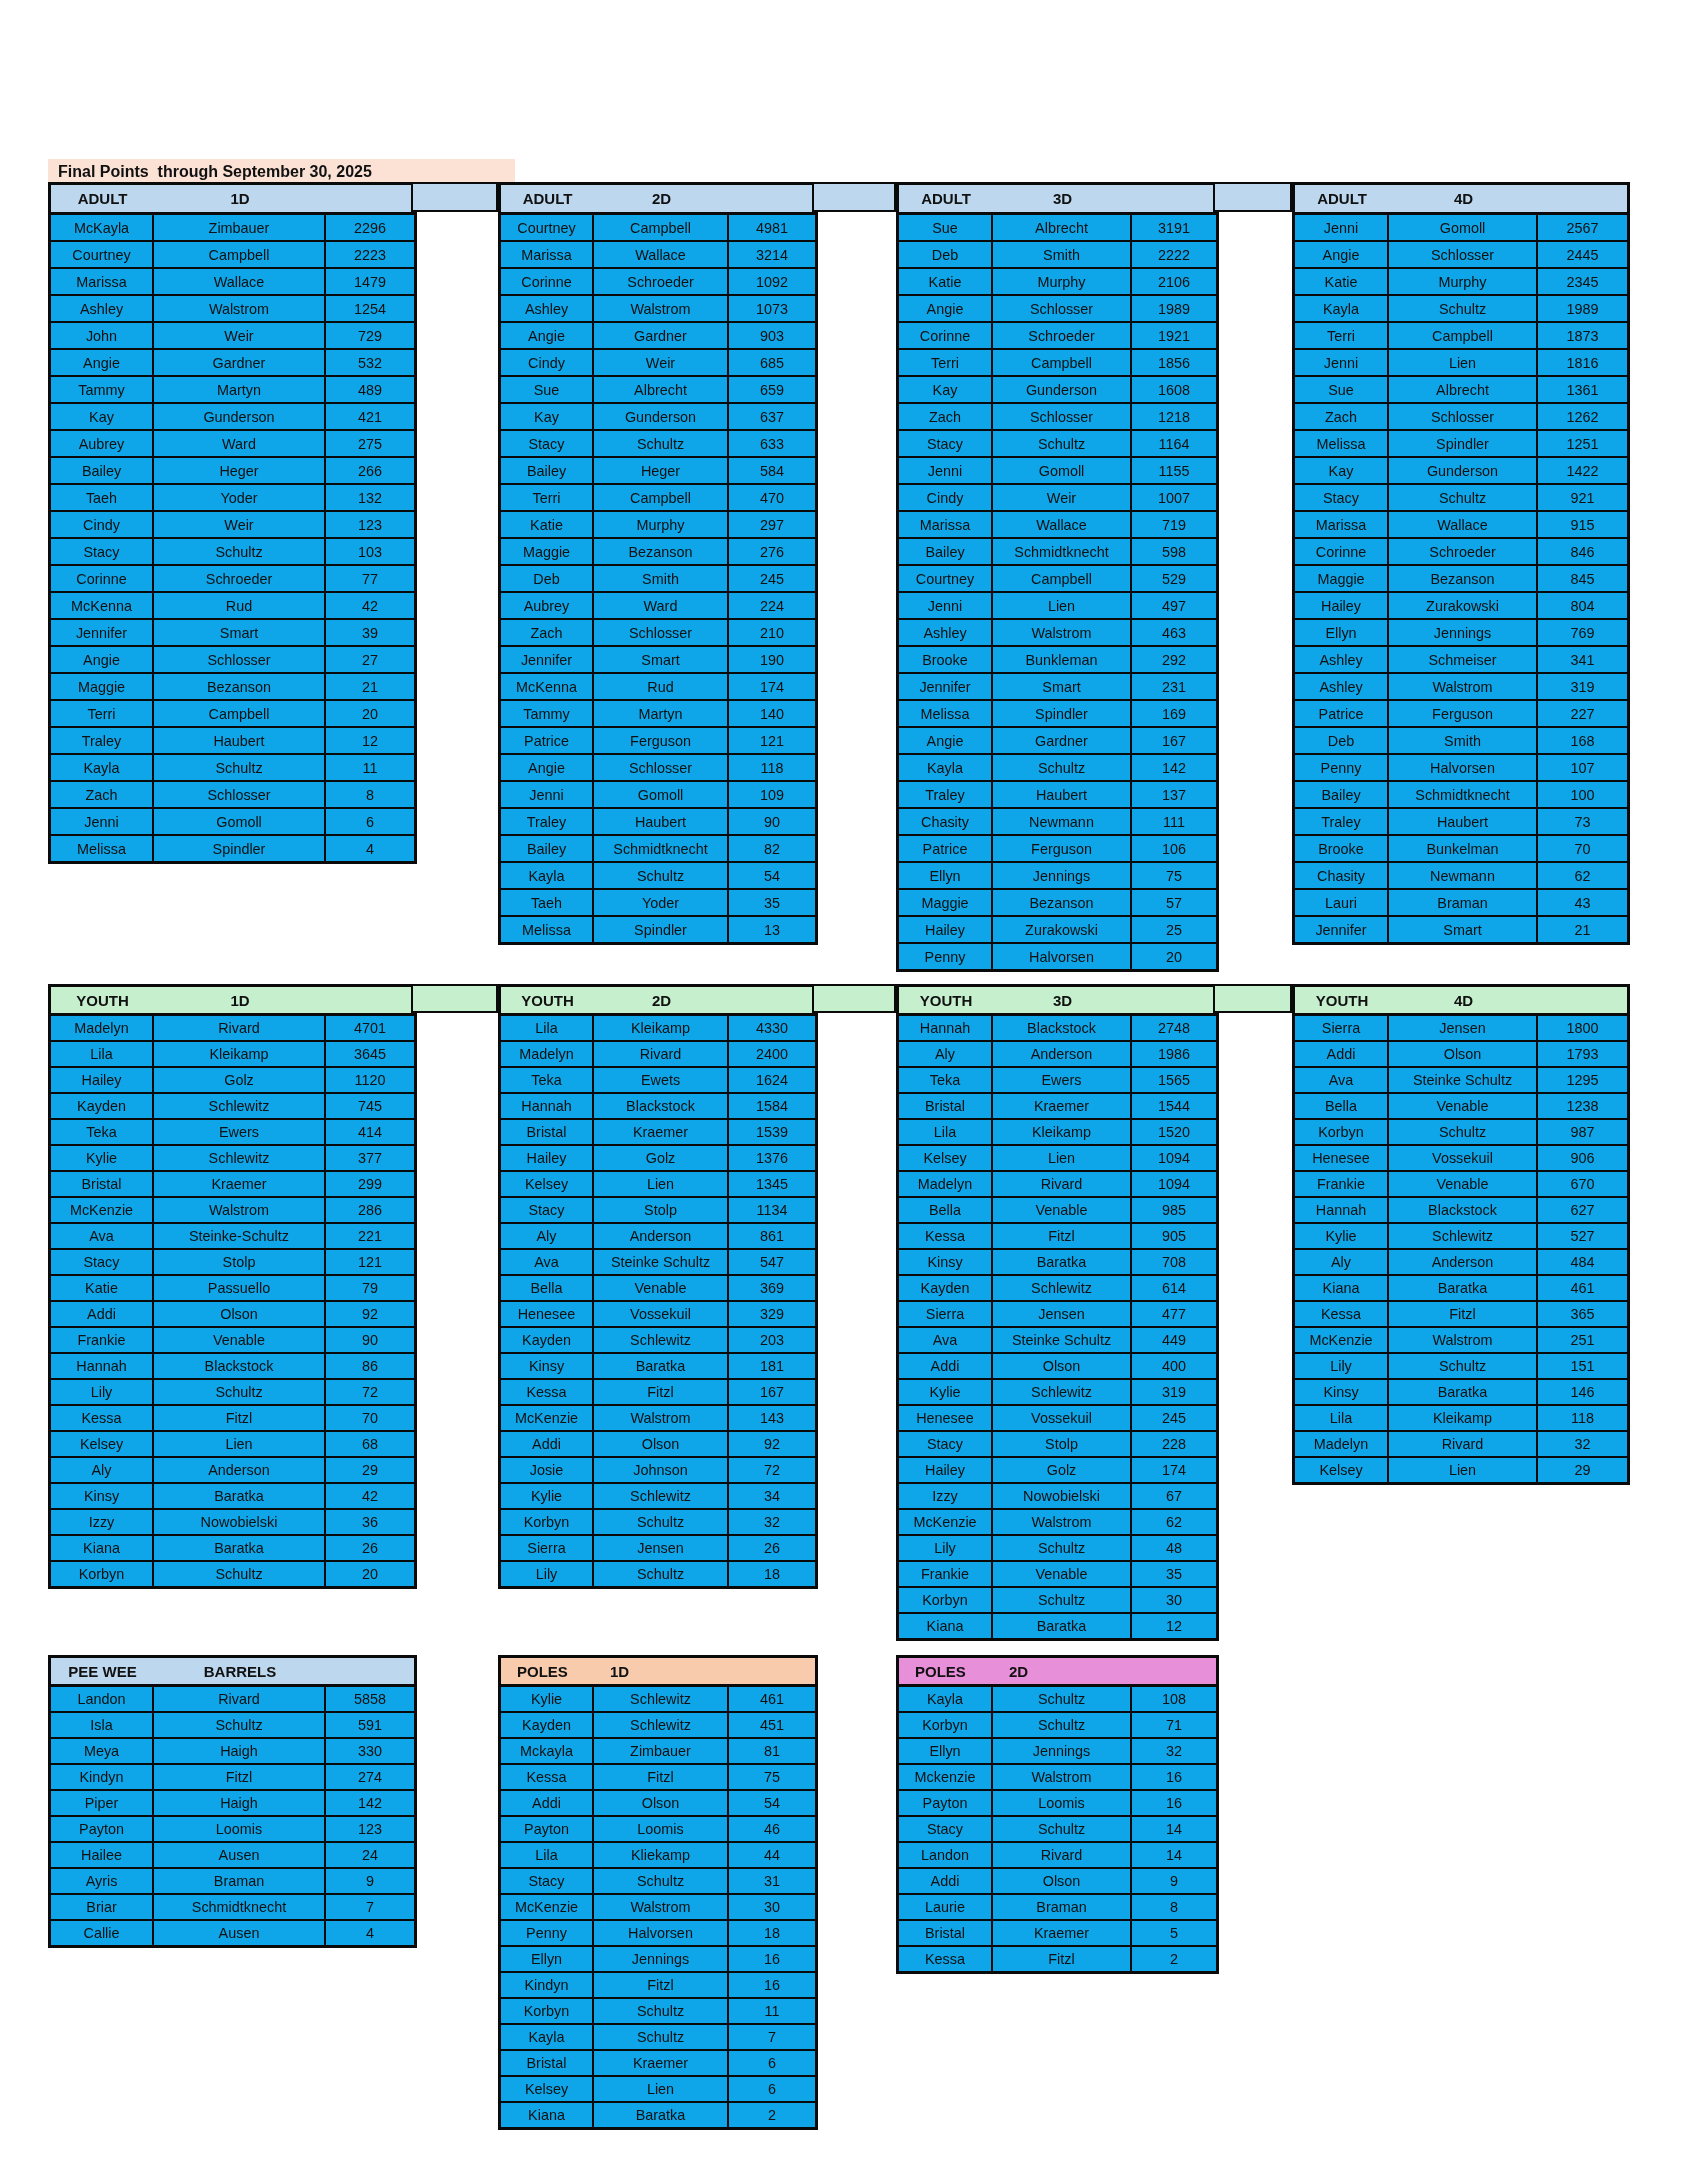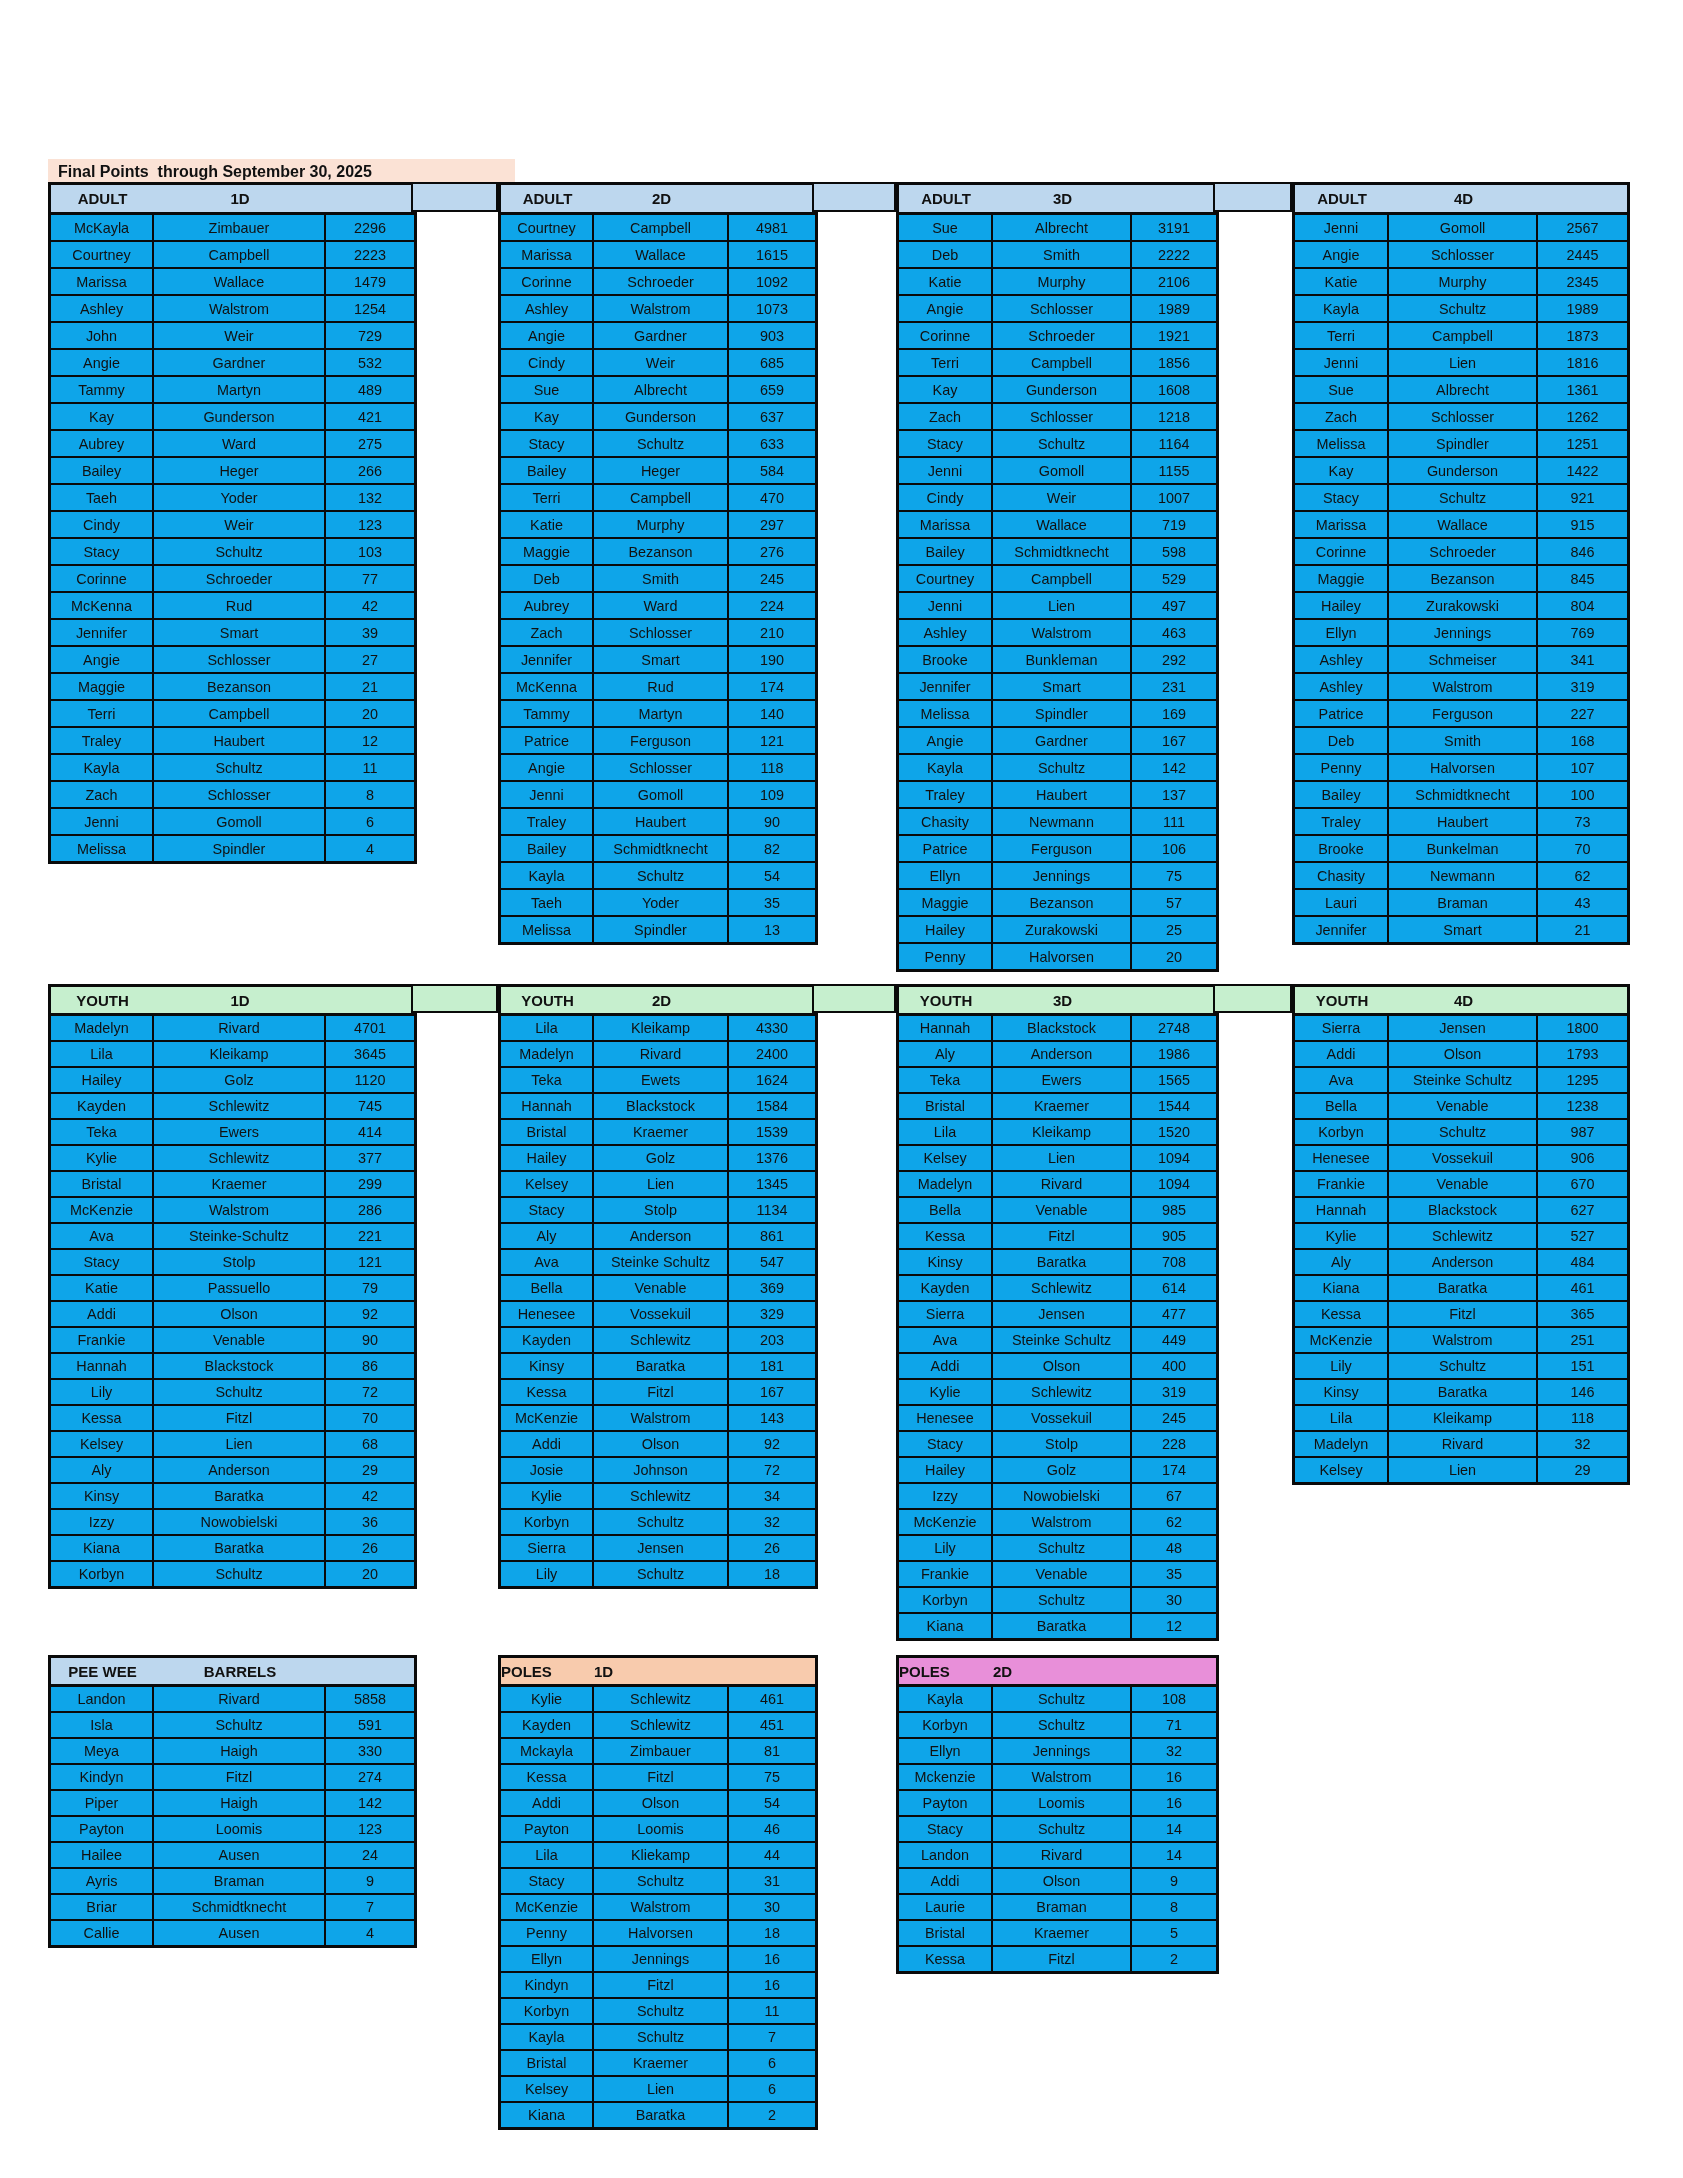--- a/index.html
+++ b/index.html
@@ -29,21 +29,21 @@
     display:grid;
     grid-template-columns:var(--c1) var(--c2) var(--c3);
     height:var(--hh);
     border-bottom:3px solid #0a0a0a;
     font-weight:bold;font-size:15px;
   }
   .hcell{
     display:flex;align-items:center;justify-content:center;
     overflow:hidden;white-space:nowrap;
   }
-  .tbl.left-head .hcell{justify-content:flex-start;padding-left:0;}
+  .tbl.left-head .hcell{justify-content:flex-start;padding-left:16px;}
   .row{
     display:grid;
     grid-template-columns:var(--c1) var(--c2) var(--c3);
     height:var(--rh);
   }
   .tbody .row + .row{border-top:2px solid #0a0a0a;}
   .cell{
     display:flex;align-items:center;justify-content:center;
     font-size:14.4px;
     overflow:hidden;white-space:nowrap;
@@ -203,21 +203,21 @@
     </div>
     <div class="tbody">
         <div class="row">
         <div class="cell">Courtney</div>
         <div class="cell">Campbell</div>
         <div class="cell">4981</div>
       </div>
         <div class="row">
         <div class="cell">Marissa</div>
         <div class="cell">Wallace</div>
-        <div class="cell">1615</div>
+        <div class="cell">3214</div>
       </div>
         <div class="row">
         <div class="cell">Corinne</div>
         <div class="cell">Schroeder</div>
         <div class="cell">1092</div>
       </div>
         <div class="row">
         <div class="cell">Ashley</div>
         <div class="cell">Walstrom</div>
         <div class="cell">1073</div>

